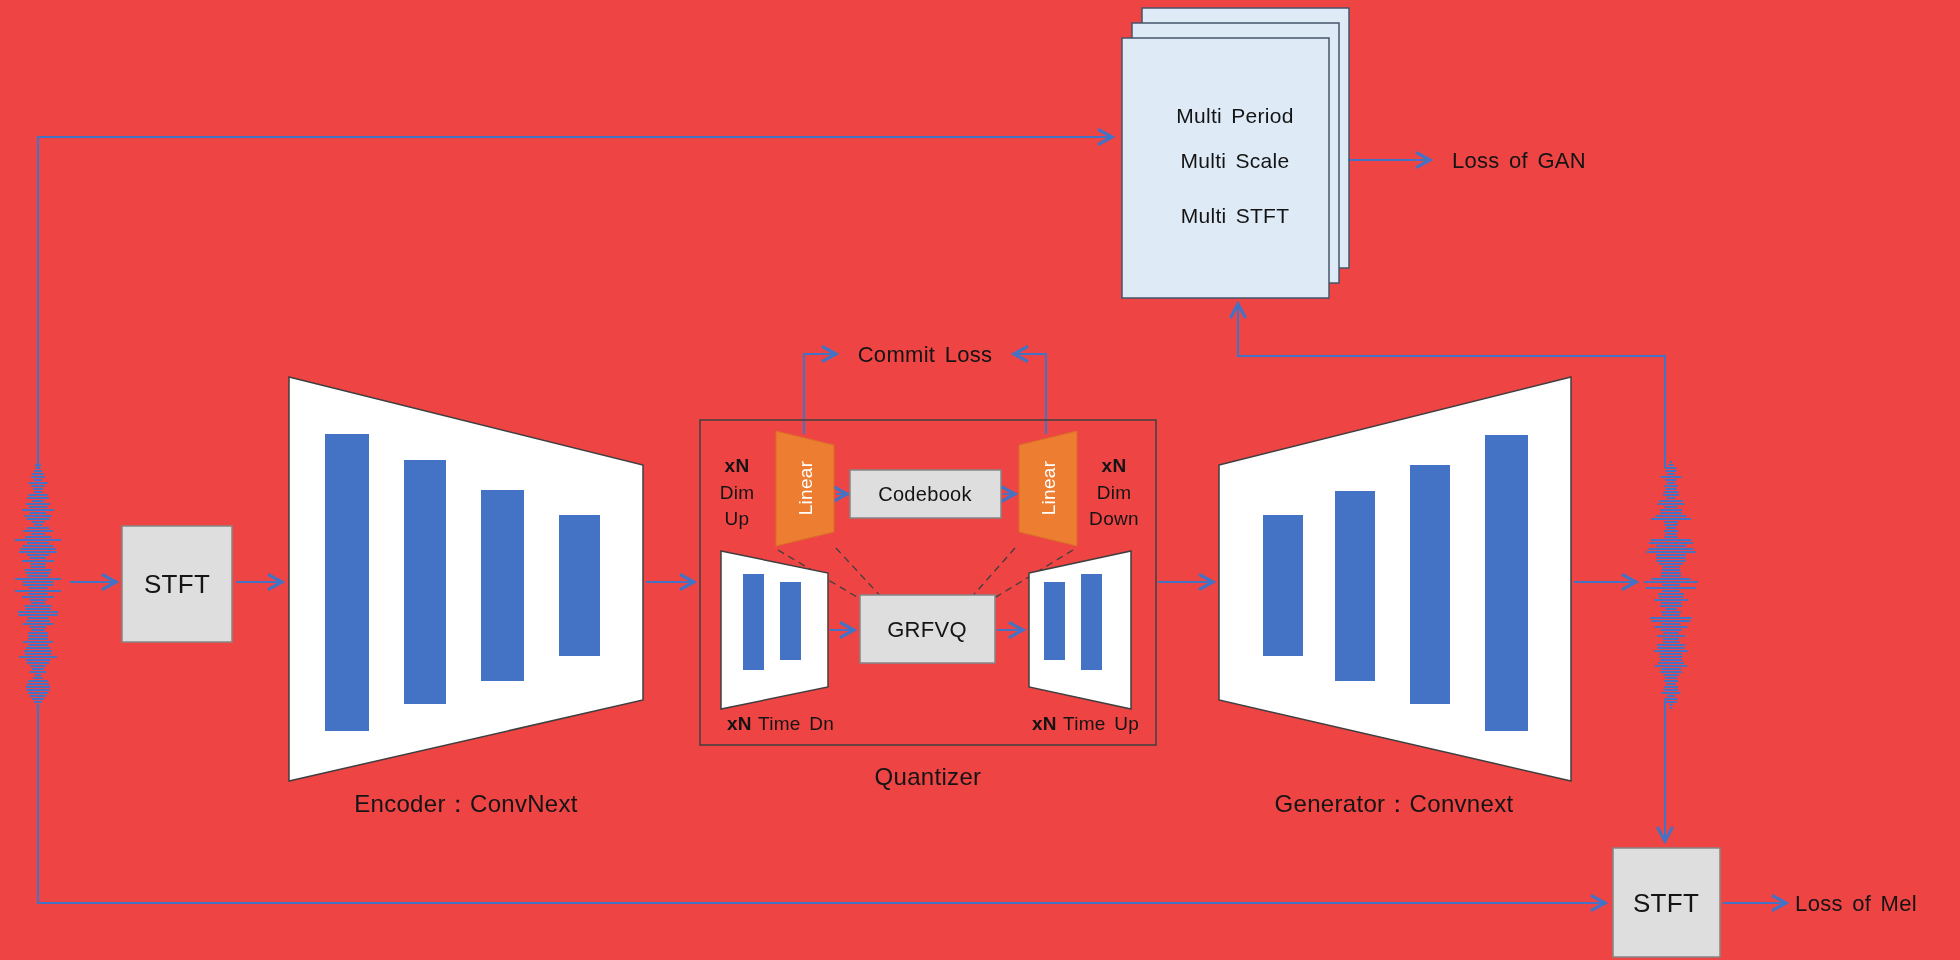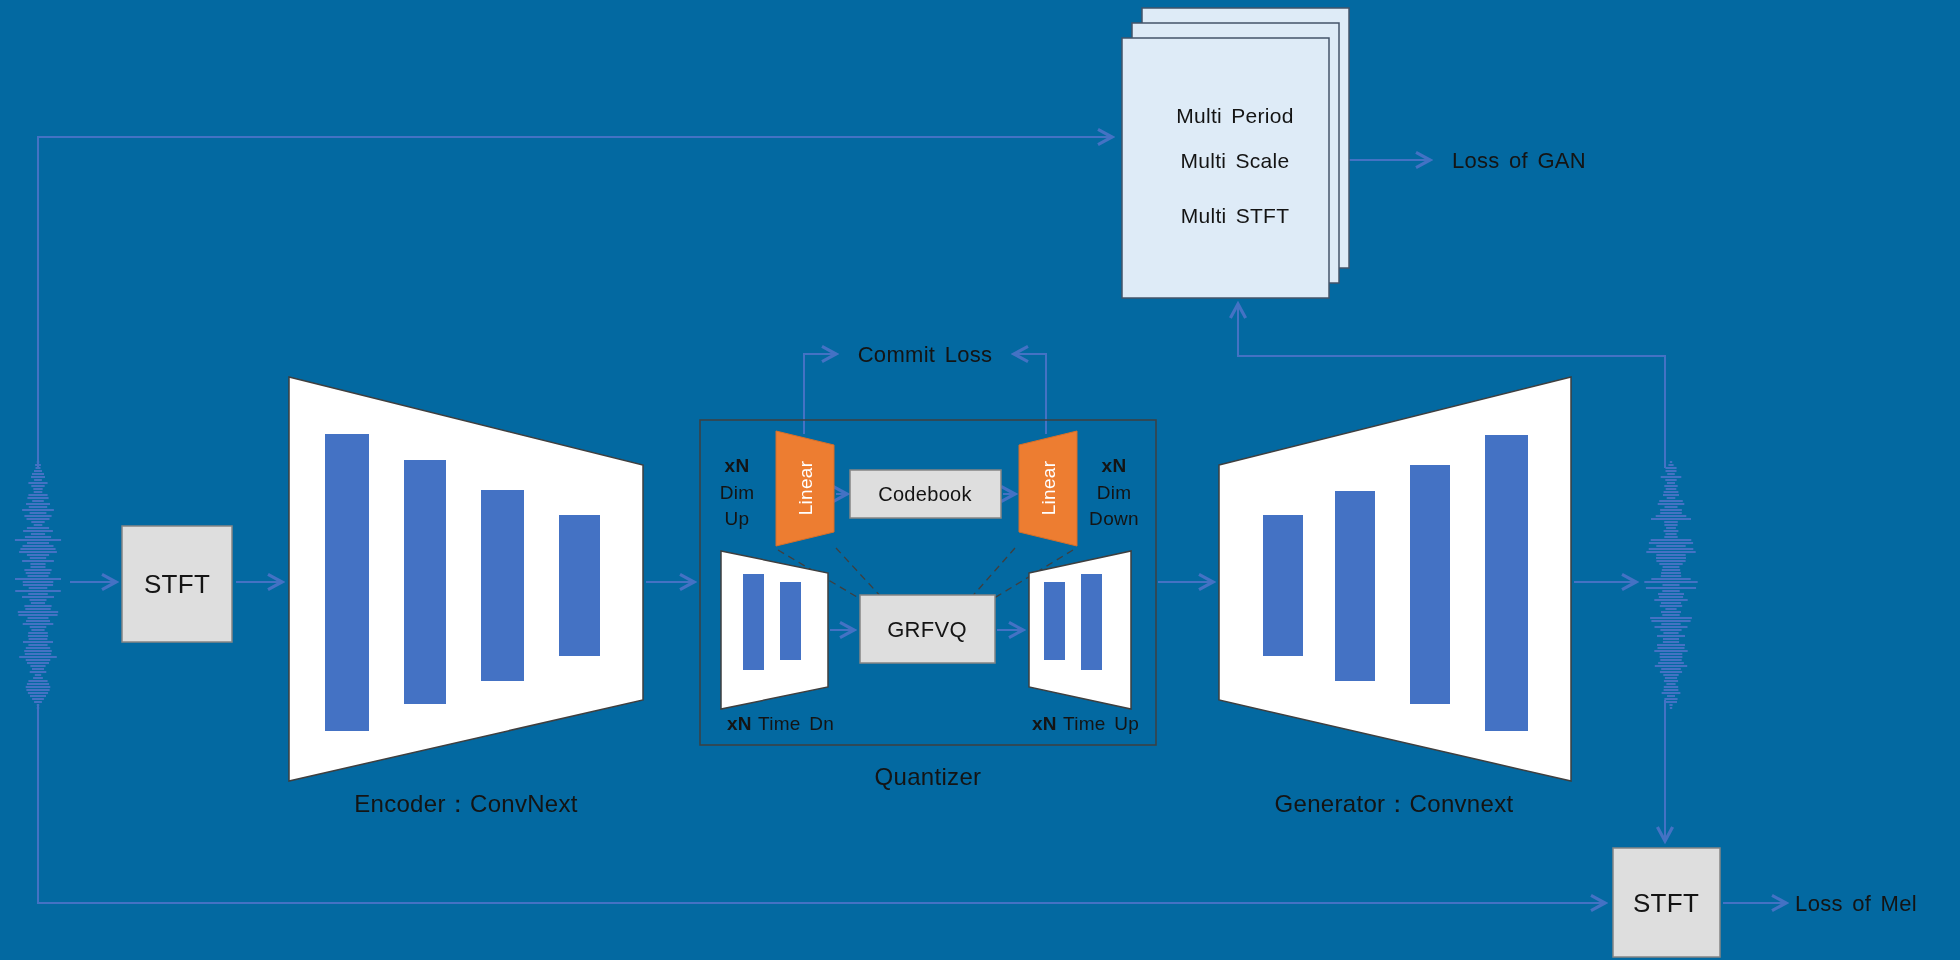--- a/index.html
+++ b/index.html
@@ -1,16 +1,16 @@
 <!DOCTYPE html>
 <html><head>
 <meta charset="utf-8">
 <style>
   html,body{margin:0;padding:0;background:#ffffff;}
-  .canvas{position:relative;width:1960px;height:960px;background:#0369a1;overflow:hidden;}
+  .canvas{position:relative;width:1960px;height:960px;background:#ef4444;overflow:hidden;}
   svg{display:block;}
   .conn{fill:none;stroke:#4472C4;stroke-width:2;}
   .dash{fill:none;stroke:#3f3f3f;stroke-width:1.3;stroke-dasharray:7 5;}
   .outline{fill:#ffffff;stroke:#3f3f3f;stroke-width:1.5;}
   .qbox{fill:none;stroke:#3f3f3f;stroke-width:1.5;}
   .graybox{fill:#DEDEDE;stroke:#858585;stroke-width:1.5;}
   .bar{fill:#4472C4;}
   .orange{fill:#ED7D31;stroke:#d86f28;stroke-width:1;}
   .sheet{fill:#DEEBF7;stroke:#44546A;stroke-width:1.5;}
   .wave{stroke:#4472C4;stroke-width:2;fill:none;}

